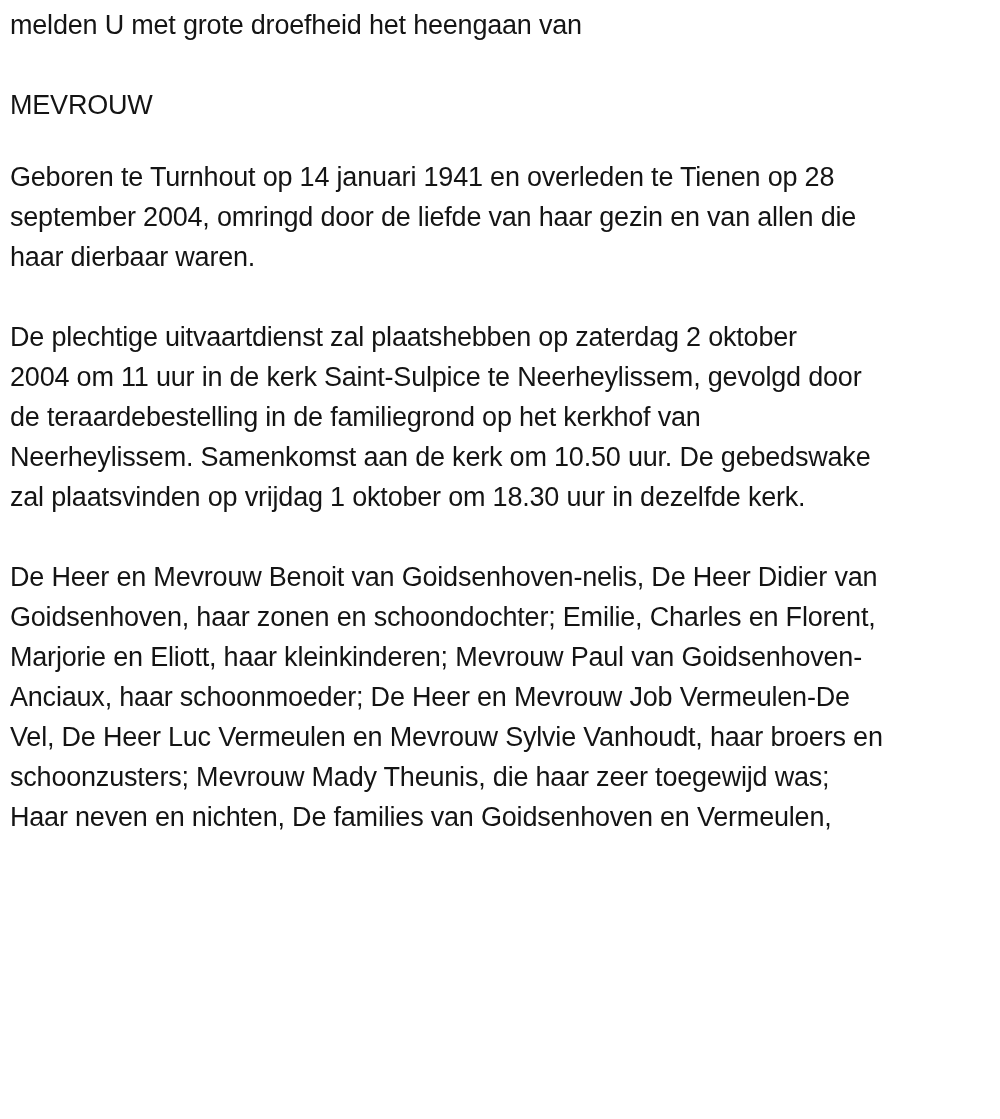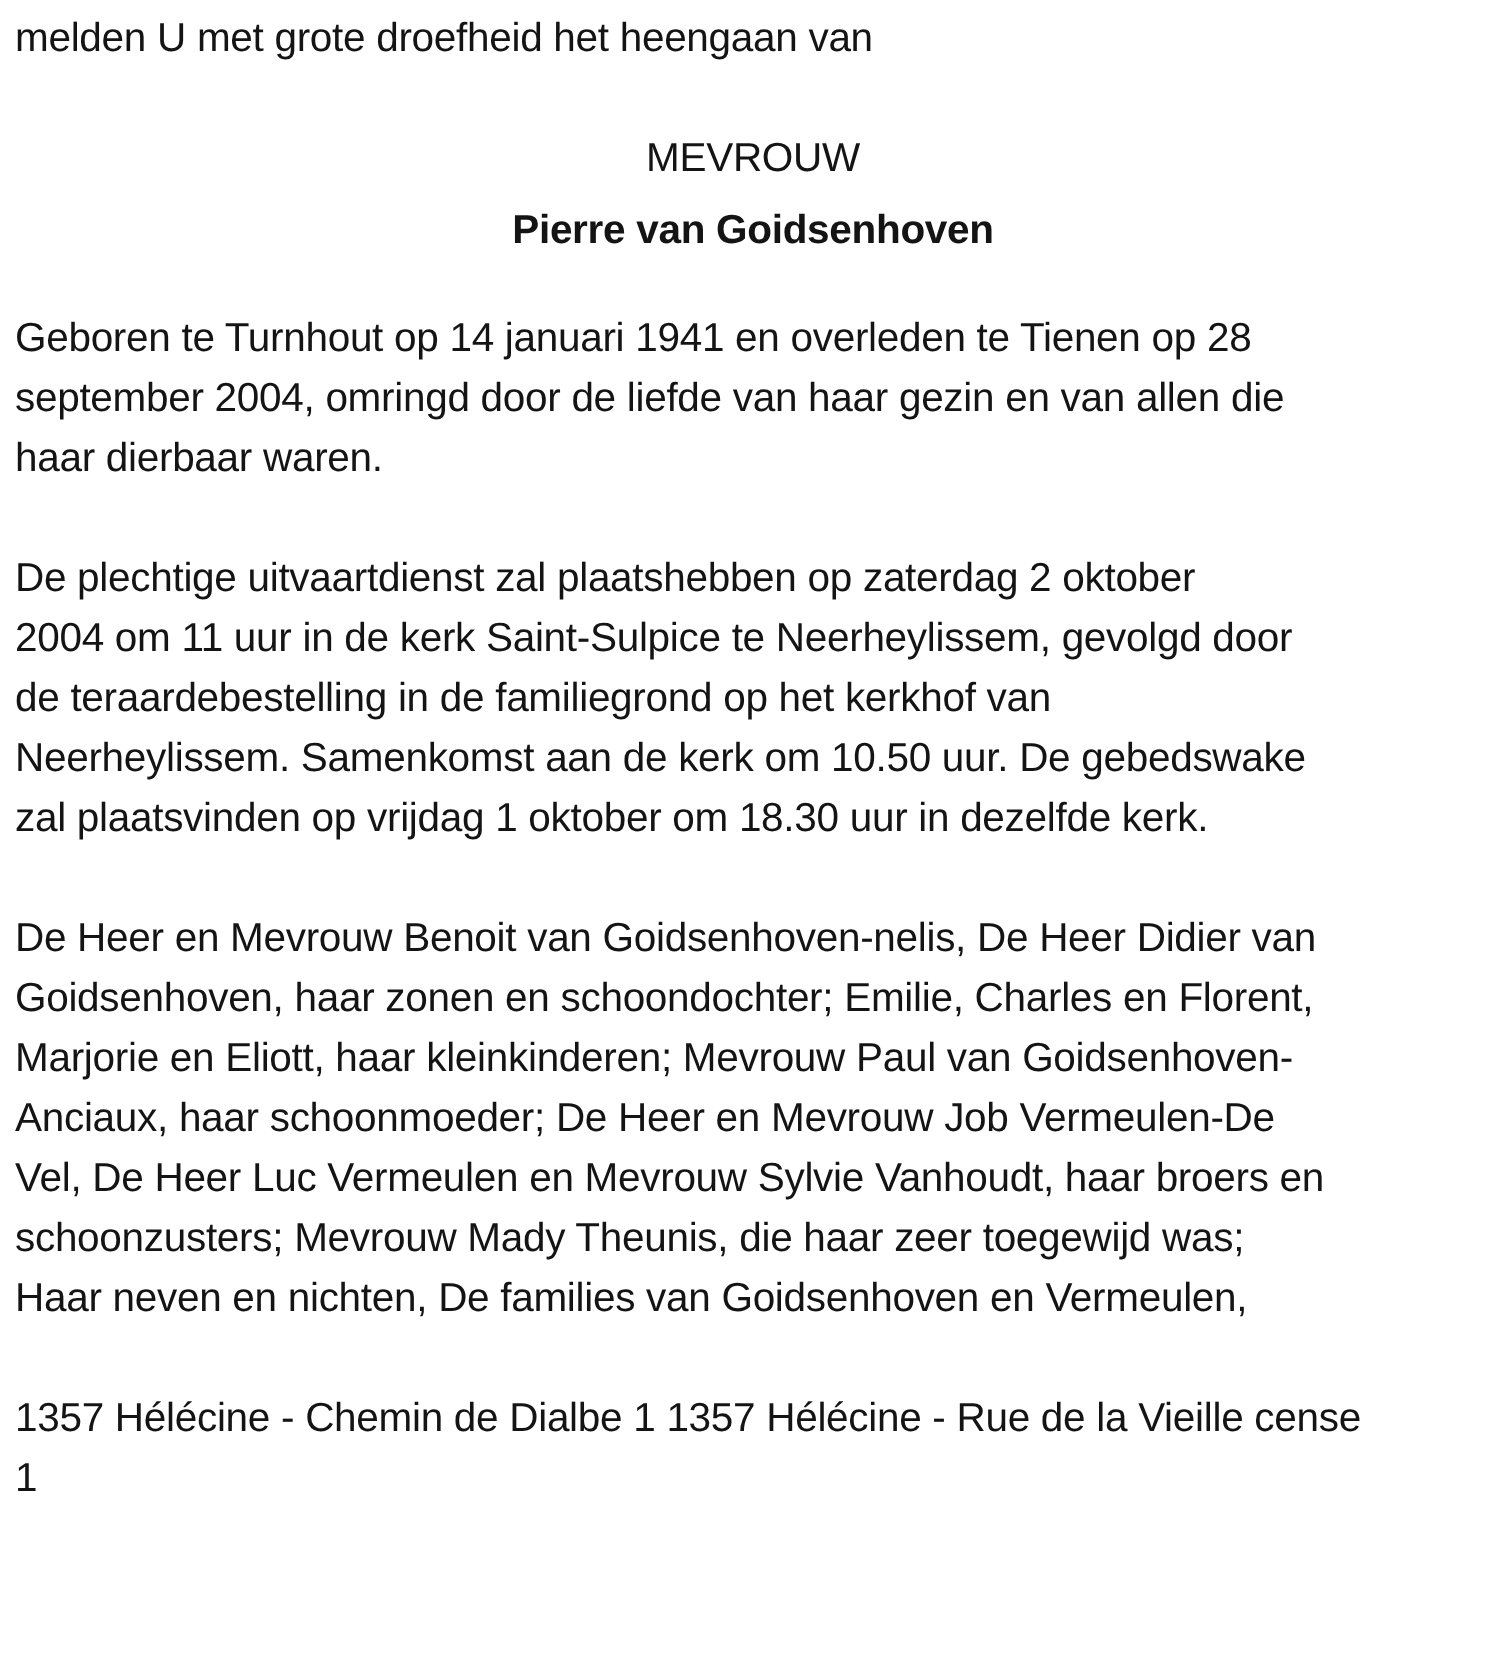--- a/index.html
+++ b/index.html
@@ -28,55 +28,51 @@
     margin: 0 0 40px 0;
     white-space: pre; 
   }
   .head-block {
     margin: 0 0 32px 0;
   }
   .head-line {
     line-height: 40px;
     margin: 0 0 8px 0;
     white-space: pre;
-    text-align: center;
   }
   .name-bold {
     font-weight: bold;
   }
   .addresses {
     margin-bottom: 0;
   }
 </style>
 </head>
 <body>
 
 <div class="page">
 
   <p class="para">melden U met grote droefheid het heengaan van</p>
 
   <div class="head-block">
     <div class="head-line">MEVROUW</div>
-    <div class="head-line name-bold">Pierre van Goidsenhoven</div>
   </div>
 
   <p class="para">Geboren te Turnhout op 14 januari 1941 en overleden te Tienen op 28
 september 2004, omringd door de liefde van haar gezin en van allen die
 haar dierbaar waren.</p>
 
   <p class="para">De plechtige uitvaartdienst zal plaatshebben op zaterdag 2 oktober
 2004 om 11 uur in de kerk Saint-Sulpice te Neerheylissem, gevolgd door
 de teraardebestelling in de familiegrond op het kerkhof van
 Neerheylissem. Samenkomst aan de kerk om 10.50 uur. De gebedswake
 zal plaatsvinden op vrijdag 1 oktober om 18.30 uur in dezelfde kerk.</p>
 
   <p class="para">De Heer en Mevrouw Benoit van Goidsenhoven-nelis, De Heer Didier van
 Goidsenhoven, haar zonen en schoondochter; Emilie, Charles en Florent,
 Marjorie en Eliott, haar kleinkinderen; Mevrouw Paul van Goidsenhoven-
 Anciaux, haar schoonmoeder; De Heer en Mevrouw Job Vermeulen-De
 Vel, De Heer Luc Vermeulen en Mevrouw Sylvie Vanhoudt, haar broers en
 schoonzusters; Mevrouw Mady Theunis, die haar zeer toegewijd was;
 Haar neven en nichten, De families van Goidsenhoven en Vermeulen,</p>
 
-  <p class="para addresses">1357 Hélécine - Chemin de Dialbe 1 1357 Hélécine - Rue de la Vieille cense
-1</p>
 
 </div>
 
 </body></html>

